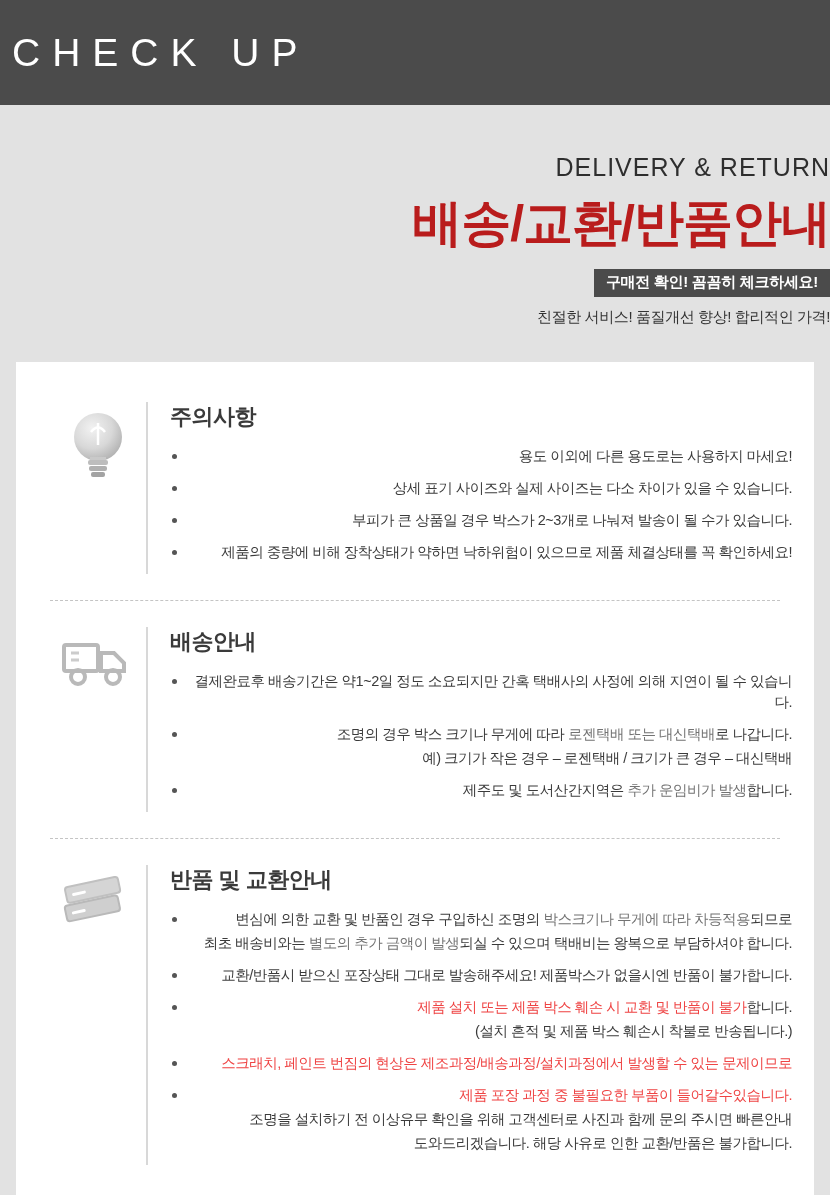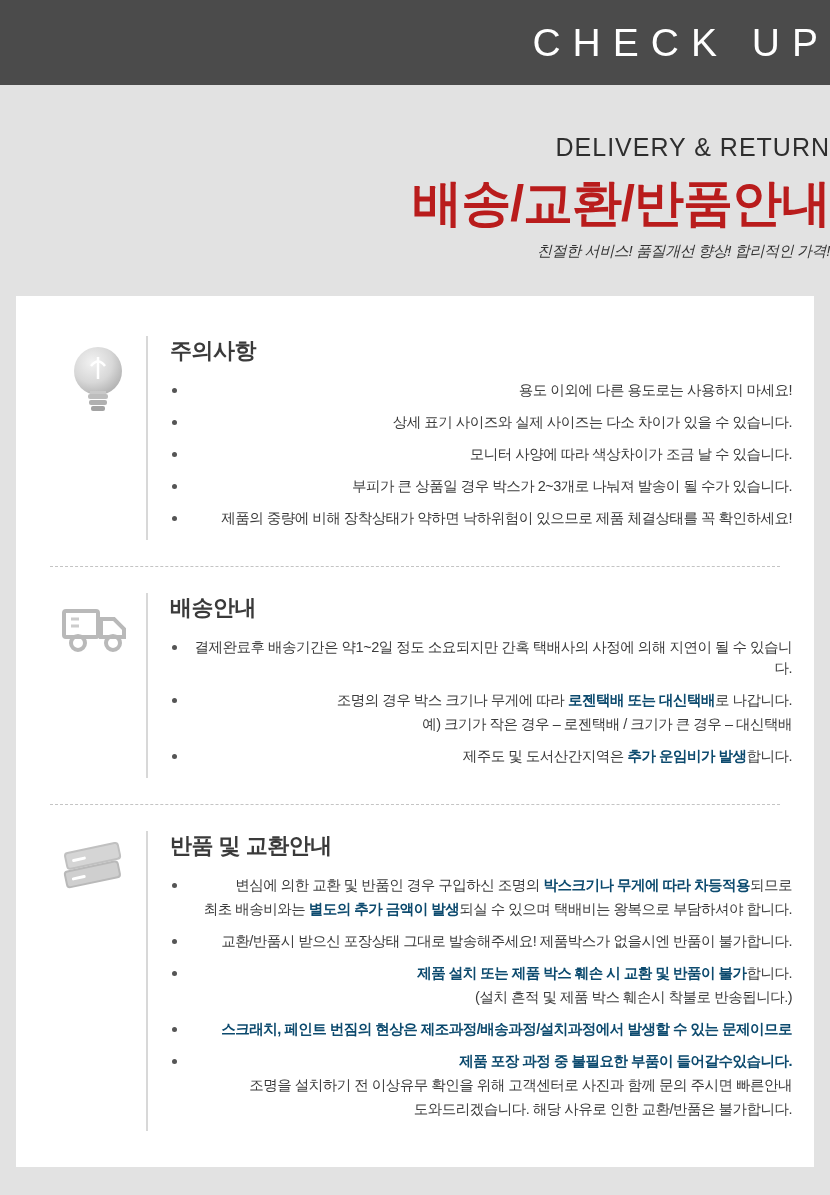--- a/index.html
+++ b/index.html
@@ -12,26 +12,25 @@
   .page {
     position: relative;
     width: 830px;
     height: 1195px;
     background: #e2e2e2;
     overflow: hidden;
   }
 
   
   .header-band {
-    height: 85px;
+    height: 105px;
     background: #4b4b4b;
     display: flex;
     align-items: center;
-    justify-content: flex-end;
-    padding-left: 48px;
+    justify-content: flex-start;
   }
   .header-title {
     color: #ffffff;
     font-size: 39px;
     letter-spacing: 12px;
     font-weight: 400;
     padding-left: 12px;
   }
 
   
@@ -60,21 +59,20 @@
     color: #ffffff;
     font-size: 15px;
     font-weight: 700;
     padding: 4px 12px 5px 12px;
     letter-spacing: -0.3px;
   }
   .intro-sub {
     margin-top: 11px;
     font-size: 15px;
     color: #333333;
-    font-style: italic;
     letter-spacing: -0.4px;
   }
 
   
   .card {
     position: relative;
     margin: 35px 16px 0 16px;
     background: #ffffff;
     min-height: 810px;
     padding: 28px 0 24px 0;
@@ -119,22 +117,22 @@
     content: "";
     position: absolute;
     left: 2px;
     top: 8px;
     width: 5px;
     height: 5px;
     border-radius: 50%;
     background: #555;
   }
   li.red-bullet:before { background: #e02424; }
-  .red { color: #0c4a6e; font-weight: 700; }
-  .redline { color: #0c4a6e; font-weight: 700; }
+  .red { color: #737373; font-weight: 400; }
+  .redline { color: #ef4444; font-weight: 400; }
   .sub-line { display: block; margin-top: 3px; color: #3b3b3b; font-weight: 400; }
 
   .divider {
     border: 0;
     border-top: 1px dashed #c4c4c4;
     margin: 14px 34px 14px 34px;
   }
 
   
   .icon-svg { display: block; }
@@ -144,20 +142,23 @@
 
 <div class="page">
 
   <div class="header-band">
     <div class="header-title">CHECK UP</div>
   </div>
 
   <div class="intro">
     <div class="intro-en">DELIVERY &amp; RETURN</div>
     <div class="intro-ko">배송/교환/반품안내</div>
+    <div class="intro-badge-wrap">
+      <span class="intro-badge">구매전 확인! 꼼꼼히 체크하세요!</span>
+    </div>
     <div class="intro-sub">친절한 서비스! 품질개선 향상! 합리적인 가격!</div>
   </div>
 
   <div class="card">
 
     <div class="section">
       <div class="section-icon">
         <svg class="icon-svg" width="62" height="74" viewBox="0 0 62 74">
           <defs>
             <radialGradient id="bulbG" cx="38%" cy="32%" r="70%">
@@ -173,21 +174,20 @@
           <rect x="24" y="64" width="14" height="5" rx="2" fill="#a3a3a3"></rect>
           <path d="M31 15 v22" stroke="#ffffff" stroke-width="2.5" fill="none"></path>
           <path d="M24 24 q7 -9 14 0" stroke="#ffffff" stroke-width="2.5" fill="none"></path>
         </svg>
       </div>
       <div class="section-body">
         <div class="section-title">주의사항</div>
         <ul class="bullets">
           <li><span>용도 이외에 다른 용도로는 사용하지 마세요!</span></li>
           <li><span>상세 표기 사이즈와 실제 사이즈는 다소 차이가 있을 수 있습니다.</span></li>
-          <li><span>모니터 사양에  따라 색상차이가 조금 날 수 있습니다.</span></li>
           <li><span>부피가 큰 상품일 경우 박스가 2~3개로 나눠져 발송이 될 수가 있습니다.</span></li>
           <li><span>제품의 중량에 비해 장착상태가 약하면 낙하위험이 있으므로 제품 체결상태를 꼭 확인하세요!</span></li>
         </ul>
       </div>
     </div>
 
     <hr class="divider">
 
     <div class="section">
       <div class="section-icon">

